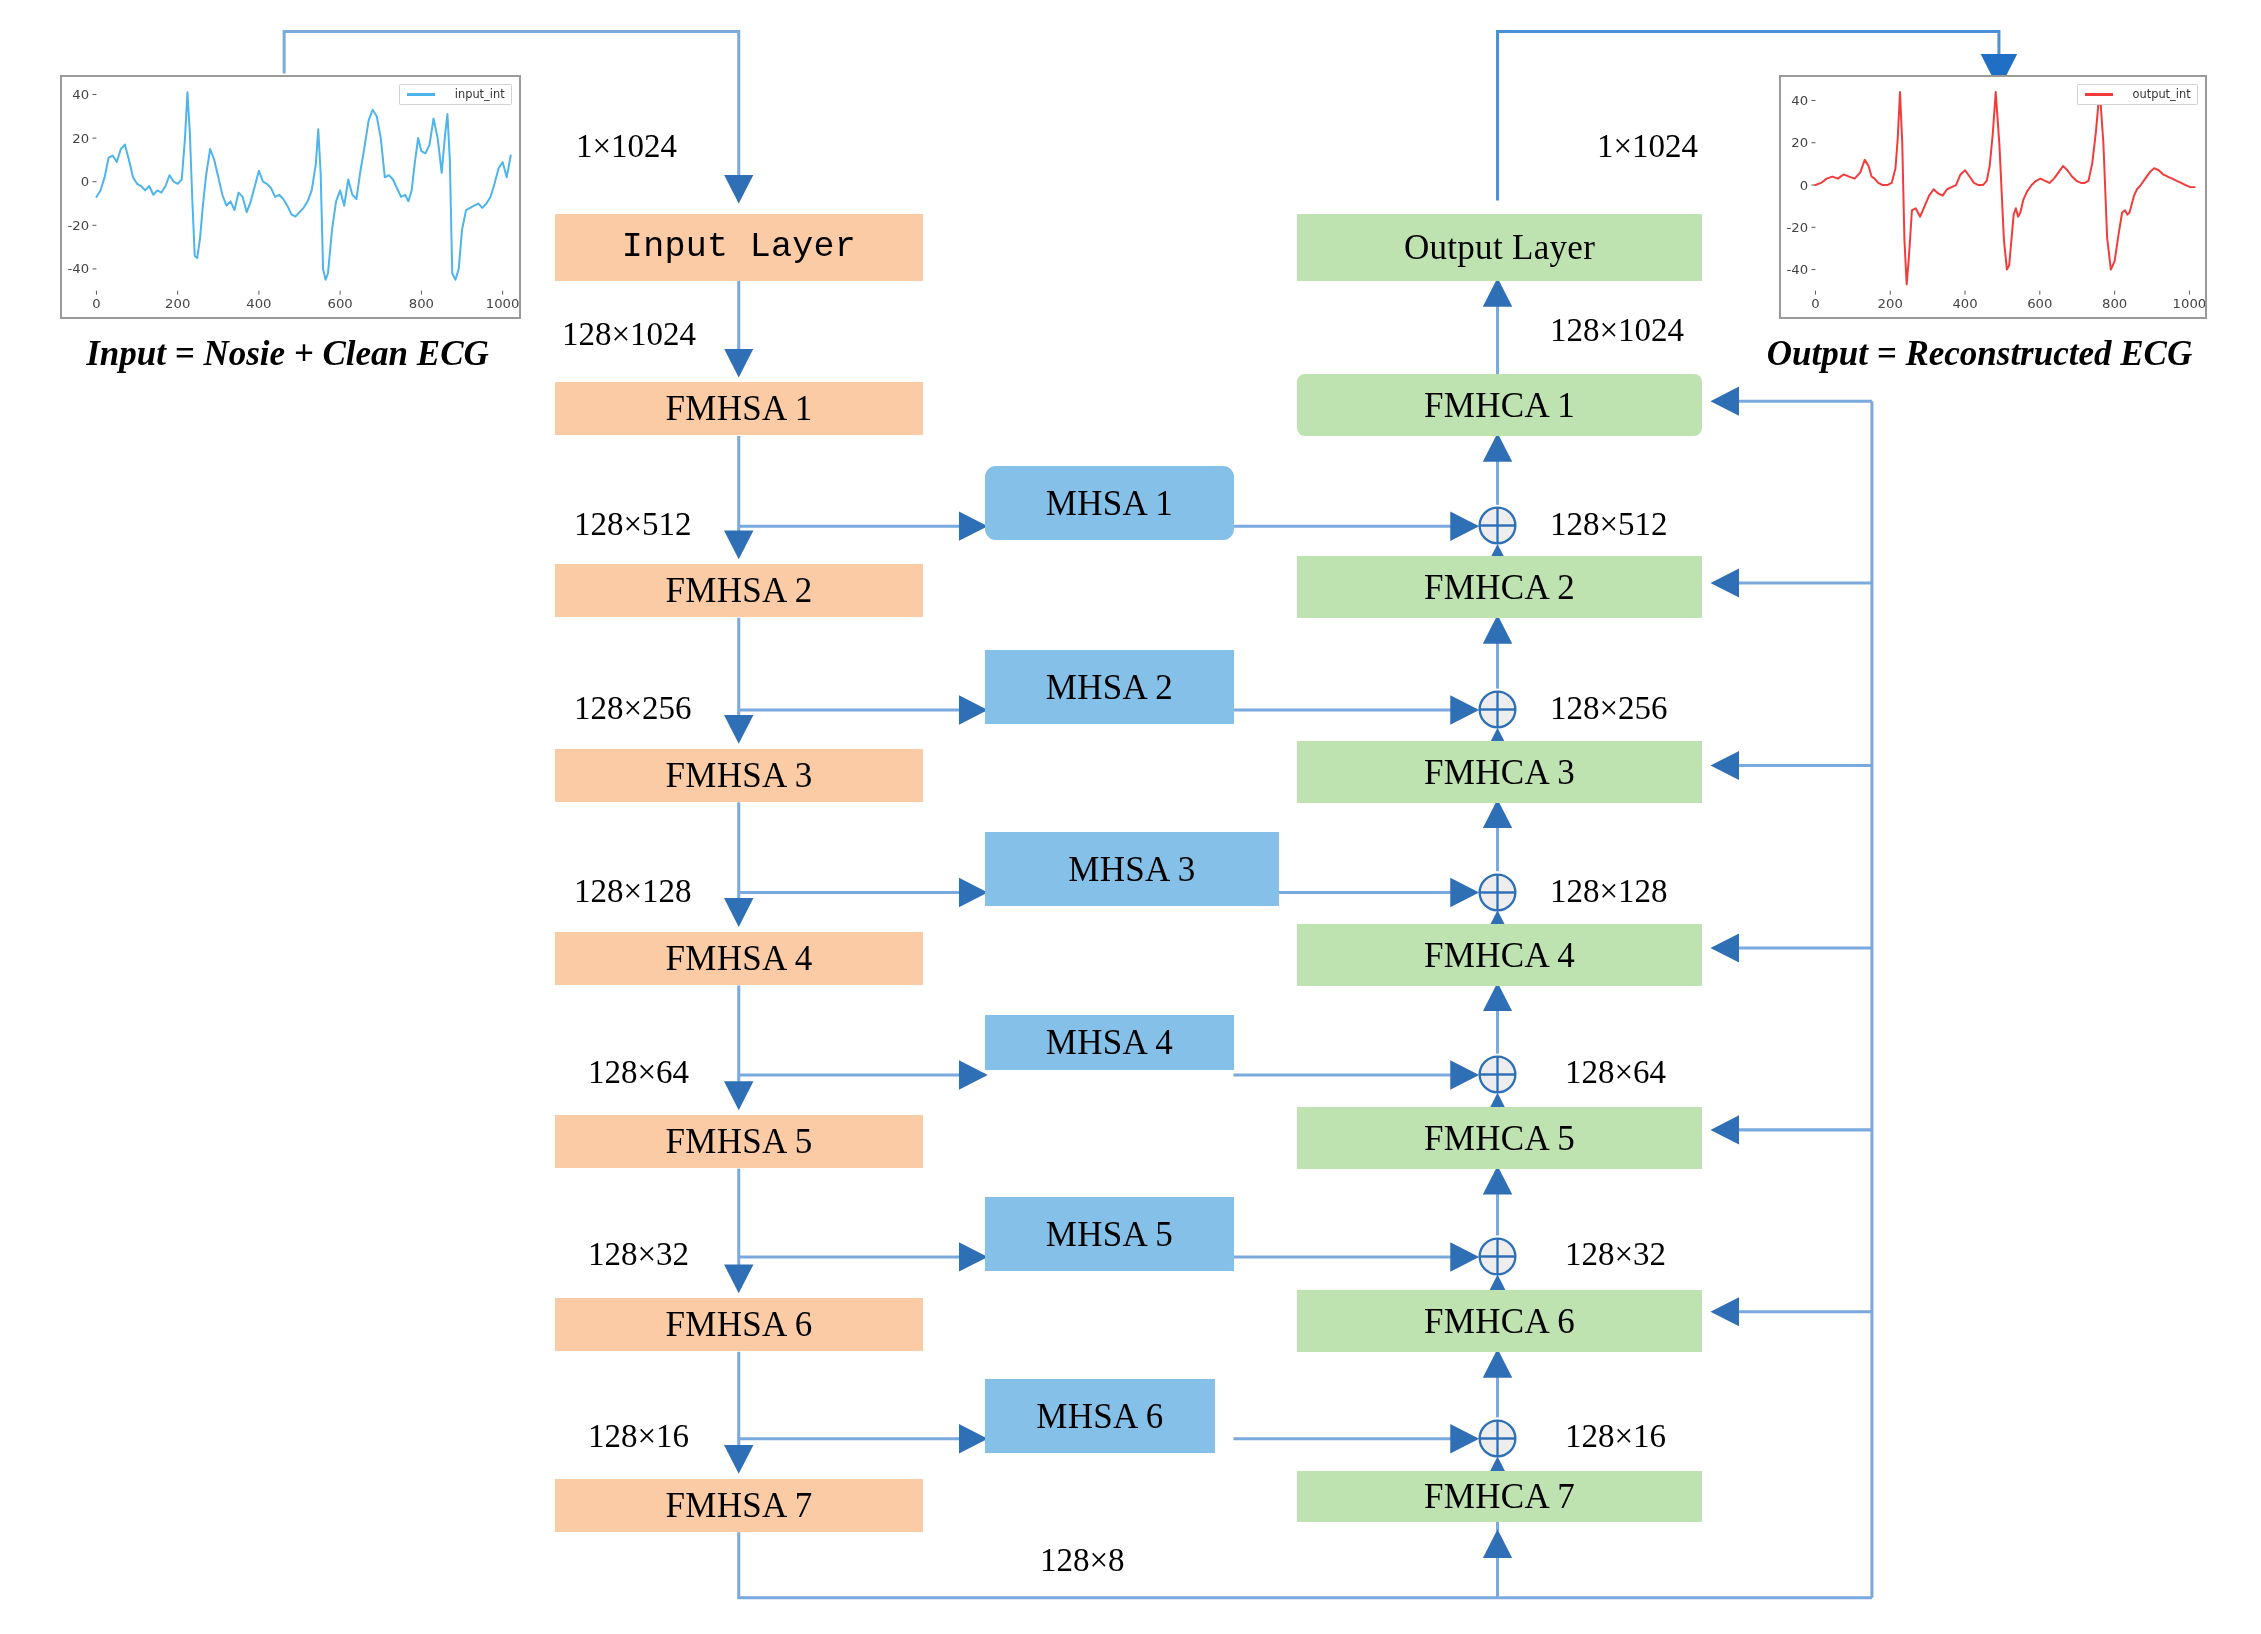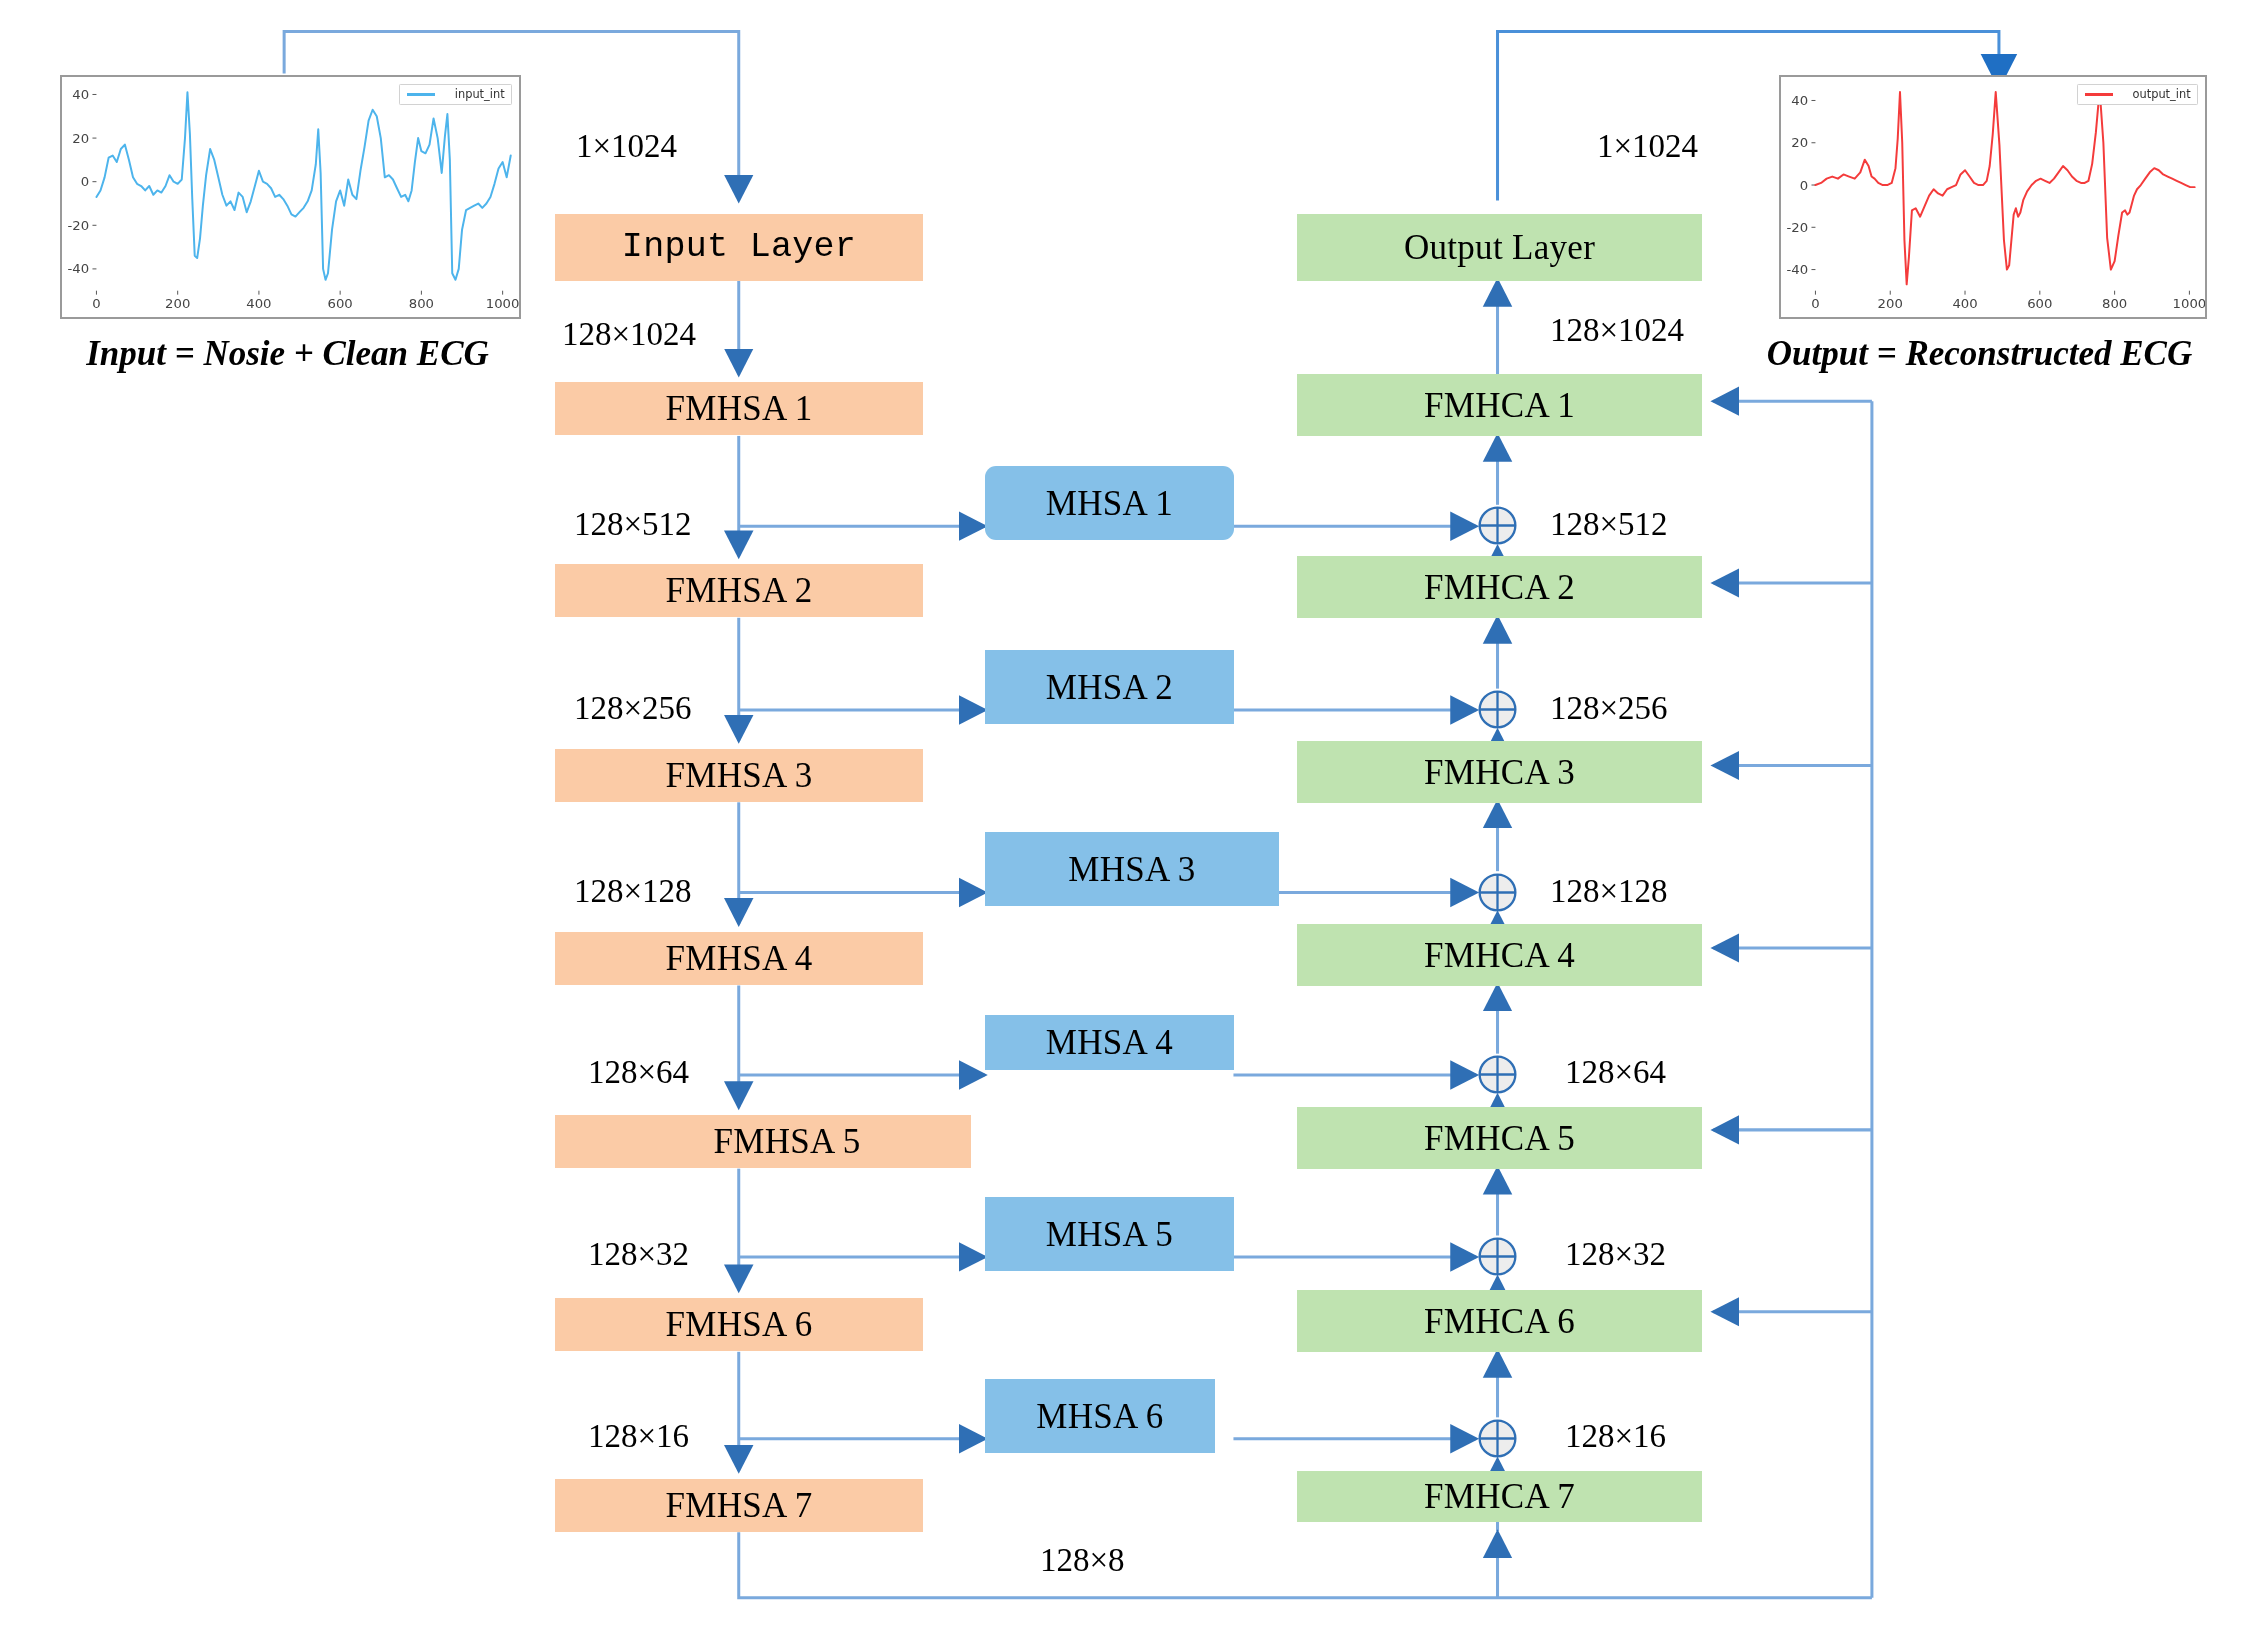--- a/index.html
+++ b/index.html
@@ -170,42 +170,42 @@
       <span>output_int</span>
     </div>
   </div>
   <div class="caption" style="left:1698px;top:334px;width:563px;">Output = Reconstructed ECG</div>
 
   <div class="node enc" style="left:555px;top:214px;width:368px;height:67px;font-family:Liberation Mono, monospace;">Input Layer</div>
   <div class="node enc" style="left:555px;top:382px;width:368px;height:53px;">FMHSA 1</div>
   <div class="node enc" style="left:555px;top:564px;width:368px;height:53px;">FMHSA 2</div>
   <div class="node enc" style="left:555px;top:749px;width:368px;height:53px;">FMHSA 3</div>
   <div class="node enc" style="left:555px;top:932px;width:368px;height:53px;">FMHSA 4</div>
-  <div class="node enc" style="left:555px;top:1115px;width:368px;height:53px;padding-left:48px;">FMHSA 5</div>
+  <div class="node enc" style="left:555px;top:1115px;width:368px;height:53px;">FMHSA 5</div>
   <div class="node enc" style="left:555px;top:1298px;width:368px;height:53px;">FMHSA 6</div>
   <div class="node enc" style="left:555px;top:1479px;width:368px;height:53px;">FMHSA 7</div>
 
   <div class="dimlbl" style="left:576px;top:130px;">1×1024</div>
   <div class="dimlbl" style="left:562px;top:318px;">128×1024</div>
   <div class="dimlbl" style="left:574px;top:508px;">128×512</div>
   <div class="dimlbl" style="left:574px;top:692px;">128×256</div>
   <div class="dimlbl" style="left:574px;top:875px;">128×128</div>
   <div class="dimlbl" style="left:588px;top:1056px;">128×64</div>
   <div class="dimlbl" style="left:588px;top:1238px;">128×32</div>
   <div class="dimlbl" style="left:588px;top:1420px;">128×16</div>
 
   <div class="node mid" style="left:985px;top:466px;width:249px;height:74px;border-radius:11px;">MHSA 1</div>
   <div class="node mid" style="left:985px;top:650px;width:249px;height:74px;">MHSA 2</div>
   <div class="node mid" style="left:985px;top:832px;width:294px;height:74px;">MHSA 3</div>
   <div class="node mid" style="left:985px;top:1015px;width:249px;height:55px;">MHSA 4</div>
   <div class="node mid" style="left:985px;top:1197px;width:249px;height:74px;">MHSA 5</div>
   <div class="node mid" style="left:985px;top:1379px;width:230px;height:74px;">MHSA 6</div>
 
   <div class="node dec" style="left:1297px;top:214px;width:405px;height:67px;">Output Layer</div>
-  <div class="node dec" style="left:1297px;top:374px;width:405px;height:62px;">FMHCA 1</div>
+  <div class="node dec" style="left:1297px;top:374px;width:405px;height:62px;border-radius:8px;">FMHCA 1</div>
   <div class="node dec" style="left:1297px;top:556px;width:405px;height:62px;">FMHCA 2</div>
   <div class="node dec" style="left:1297px;top:741px;width:405px;height:62px;">FMHCA 3</div>
   <div class="node dec" style="left:1297px;top:924px;width:405px;height:62px;">FMHCA 4</div>
   <div class="node dec" style="left:1297px;top:1107px;width:405px;height:62px;">FMHCA 5</div>
   <div class="node dec" style="left:1297px;top:1290px;width:405px;height:62px;">FMHCA 6</div>
   <div class="node dec" style="left:1297px;top:1471px;width:405px;height:51px;text-align:right;">FMHCA 7</div>
 
   <div class="plussym" style="left:1477px;top:505px;"><svg viewBox="0 0 62 62" width="41" height="41">
         <circle cx="31" cy="31" r="27" fill="#ededed" stroke="#2f6fb5" stroke-width="3.5"></circle>
         <line x1="31" y1="4" x2="31" y2="58" stroke="#2f6fb5" stroke-width="3.5"></line>

